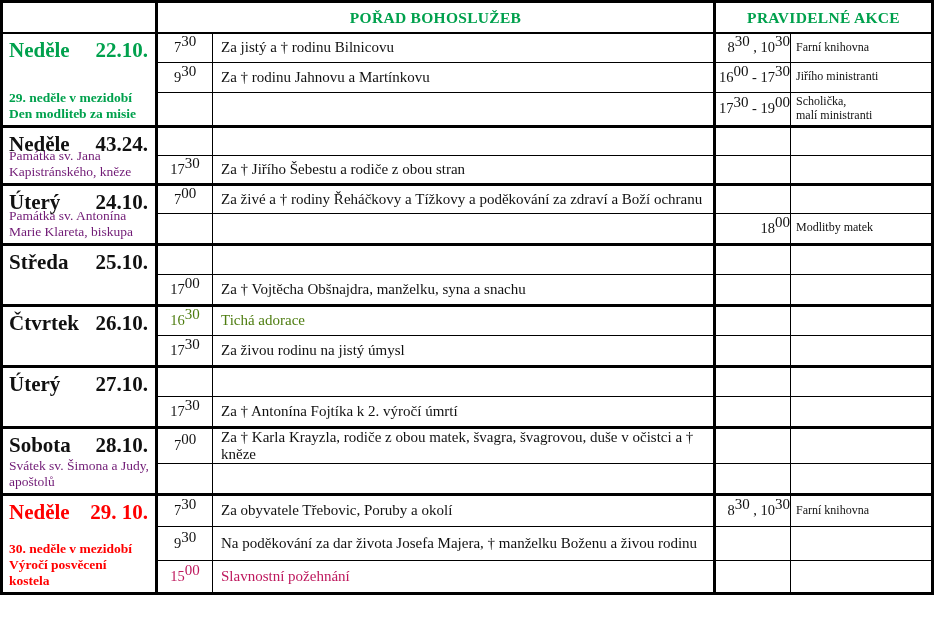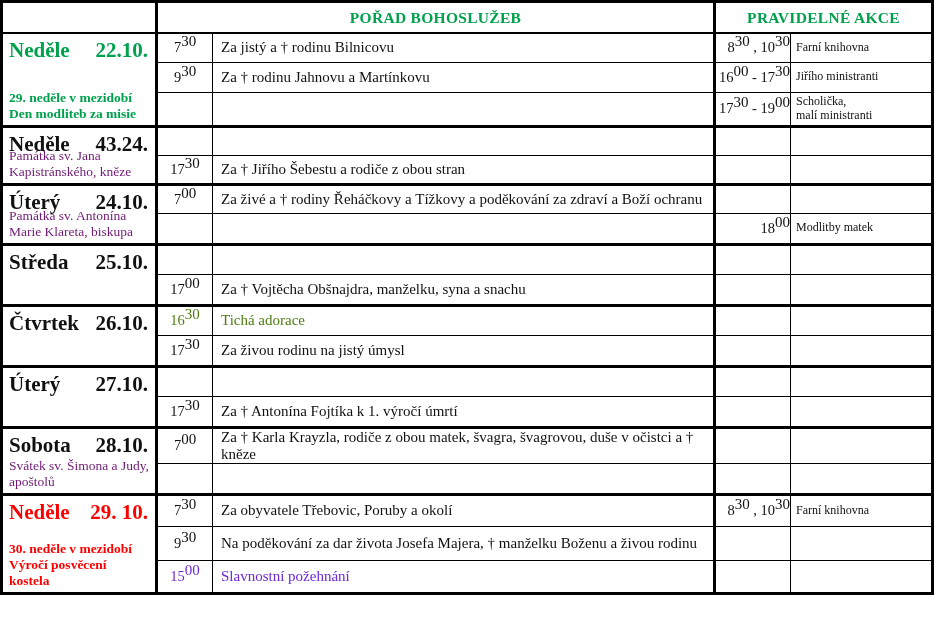--- a/index.html
+++ b/index.html
@@ -21,21 +21,21 @@
   td.day.r .dayline, td.day.r .sub{color:#FF0000; font-weight:bold;}
   td.day.plain .sub{font-weight:normal; color:#701a75;}
   
   td.tc{text-align:center; font-size:14.5px;}
   td.etc{text-align:right; font-size:14.5px;}
   sup{font-size:15px; vertical-align:super; line-height:0;}
   
   td.mc{font-size:15px; padding-left:8px;}
   td.ev{font-size:12px; padding-left:5px; white-space:pre-line; line-height:1.15;}
   td.green, td.green span, td.green sup{color:#4d7c0f;}
-  td.red, td.red span, td.red sup{color:#6d28d9;}
+  td.red, td.red span, td.red sup{color:#be185d;}
 </style>
 </head>
 <body>
 
 <table>
   <colgroup>
     <col style="width:155px">
       <col style="width:56px">
       <col style="width:502px">
       <col style="width:76px">
@@ -167,21 +167,21 @@
           </div>
       <div class="sub"></div>
     </td>
     <td class="tc"></td>
     <td class="mc"></td>
     <td class="etc"></td>
     <td class="ev"></td>
   </tr>
   <tr class="gend" style="height:31px">
     <td class="tc"><span>17</span><sup>30</sup></td>
-    <td class="mc">Za † Antonína Fojtíka k 1. výročí úmrtí</td>
+    <td class="mc">Za † Antonína Fojtíka k 2. výročí úmrtí</td>
     <td class="etc"></td>
     <td class="ev"></td>
   </tr>
 
   <tr style="height:30px">
     <td class="day plain" rowspan="2">
       <div class="dayline">
             <span>Sobota</span>
             <span>28.10.</span>
           </div>

